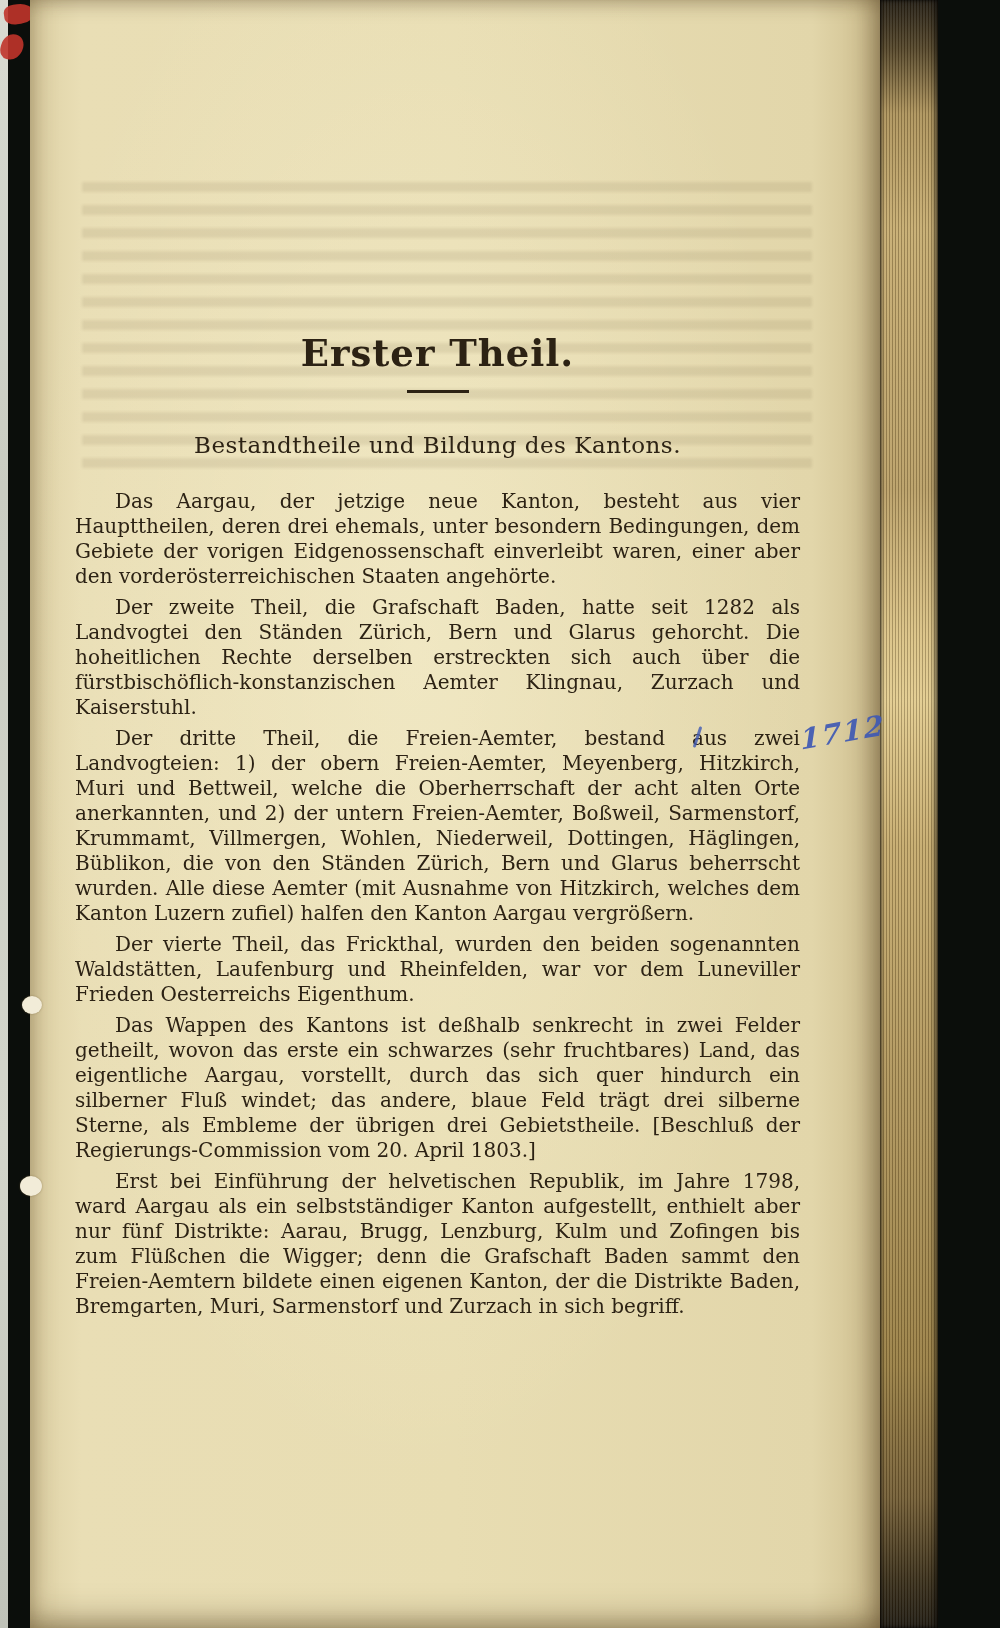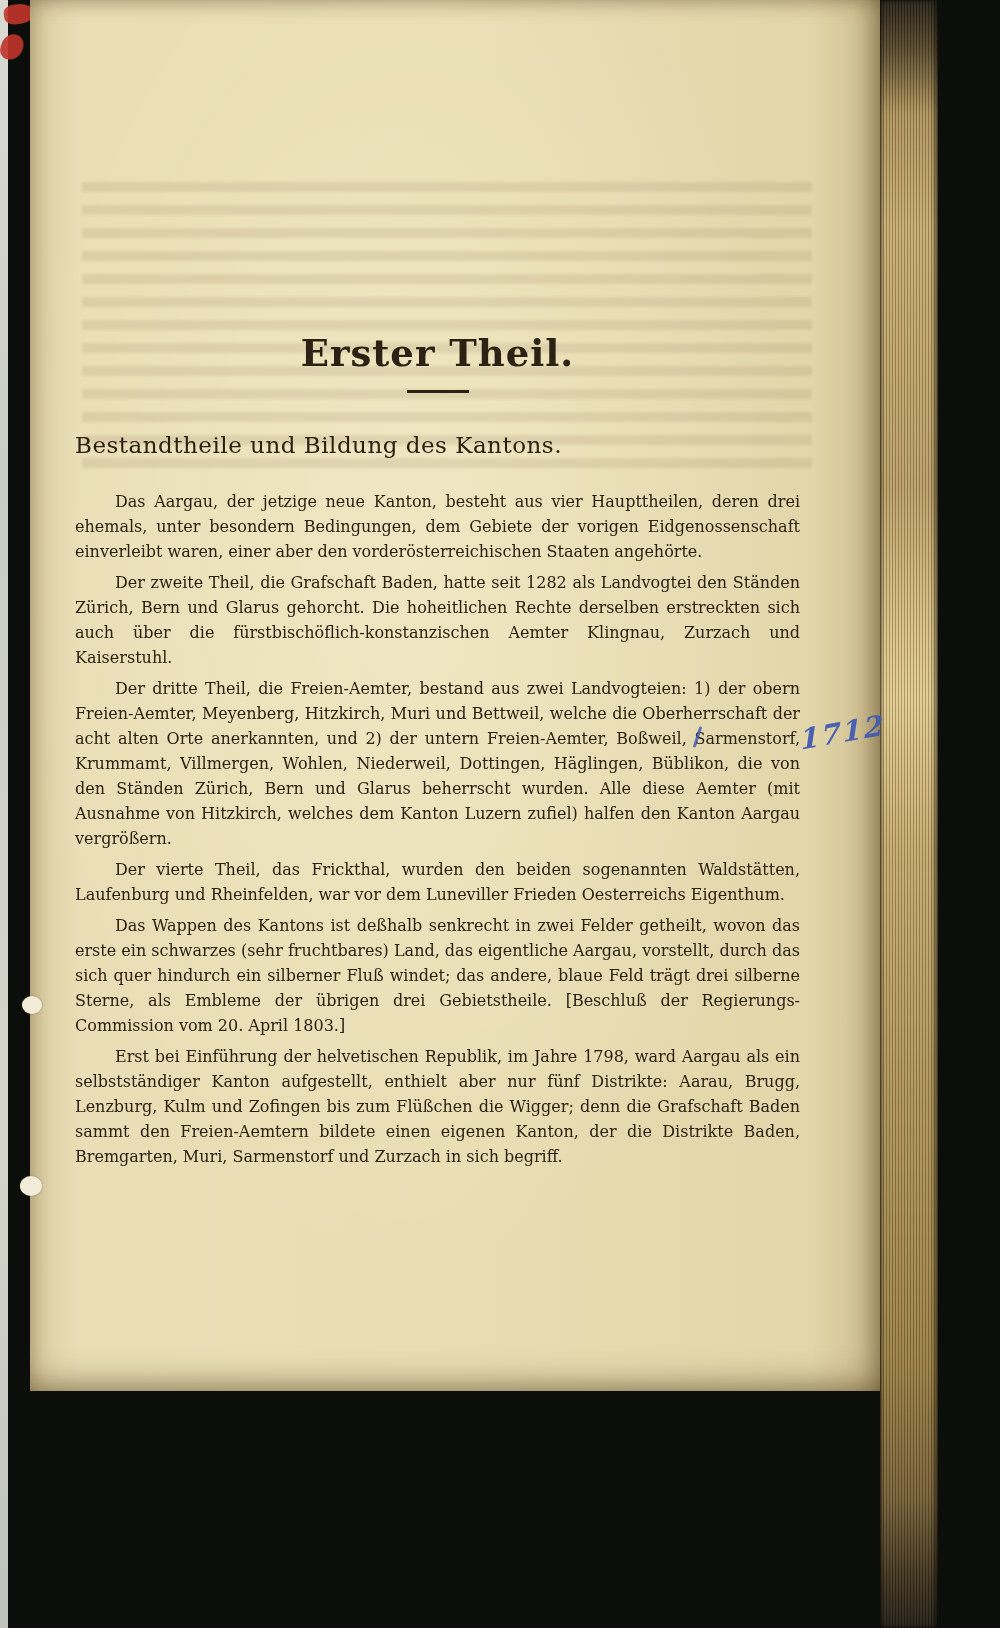--- a/index.html
+++ b/index.html
@@ -22,21 +22,21 @@
     background:linear-gradient(to bottom,#d9dbd2 0%,#c9ccc2 30%,#d3d5cb 70%,#bfc2b8 100%);
   }
   
   .corner-marks{position:absolute;left:0;top:0;width:46px;height:80px;}
   .mark{position:absolute;background:#c0342a;opacity:.9;}
   .mark.m1{left:4px;top:4px;width:30px;height:20px;border-radius:40% 60% 55% 45%;transform:rotate(-8deg);}
   .mark.m2{left:1px;top:34px;width:22px;height:26px;border-radius:55% 45% 60% 40%;transform:rotate(14deg);}
 
   
   .page{
-    position:absolute;left:30px;top:0;width:850px;height:1391px;
+    position:absolute;left:30px;top:0;width:850px;height:1628px;
     background:
       radial-gradient(ellipse at 45% 40%, rgba(255,250,225,.35) 0%, rgba(255,250,225,0) 60%),
       linear-gradient(to right, #ddd0a4 0%, #e9deb5 6%, var(--paper) 50%, #e2d6aa 92%, #cdbd8d 100%);
     box-shadow:
       inset -20px 0 26px -14px rgba(90,70,40,.55),
       inset 16px 0 22px -12px rgba(120,100,60,.35),
       inset 0 -22px 32px -16px rgba(85,65,32,.55),
       inset 0 14px 20px -12px rgba(90,70,40,.35);
   }
   
@@ -65,26 +65,26 @@
   }
   h2{
     margin:36px 0 0 0;text-align:center;
     font-size:29px;line-height:33px;font-weight:700;letter-spacing:.5px;
   }
   .rule{
     width:62px;height:3px;background:var(--ink);
     margin:16px auto 0 auto;
   }
   h3{
-    margin:38px 0 0 0;
+    margin:38px 0 0 0;text-align:center;
     font-size:23px;line-height:28px;font-weight:400;letter-spacing:.5px;
   }
   p{
     margin:6px 0 0 0;
-    font-size:16px;line-height:25px;
+    font-size:20px;line-height:25px;
     text-align:justify;text-indent:40px;
     color:var(--ink);
   }
   p.first{margin-top:30px;}
 
   
   .annotation{
     position:absolute;z-index:2;
     left:770px;top:716px;
     font-size:28px;font-style:italic;font-weight:700;

